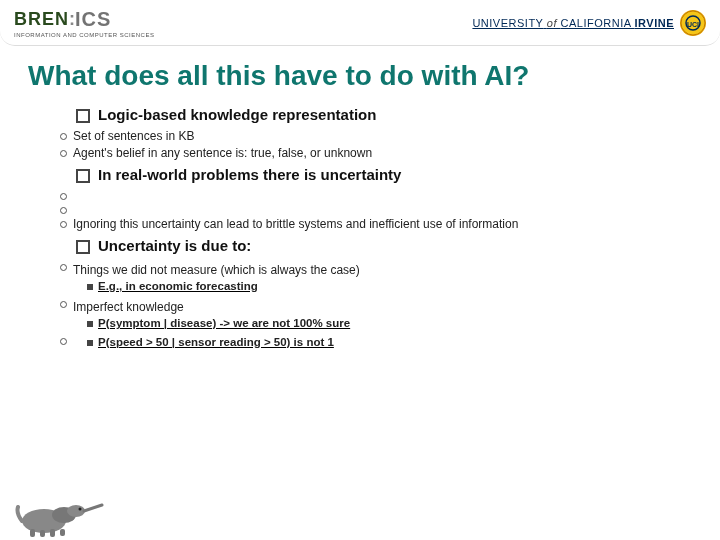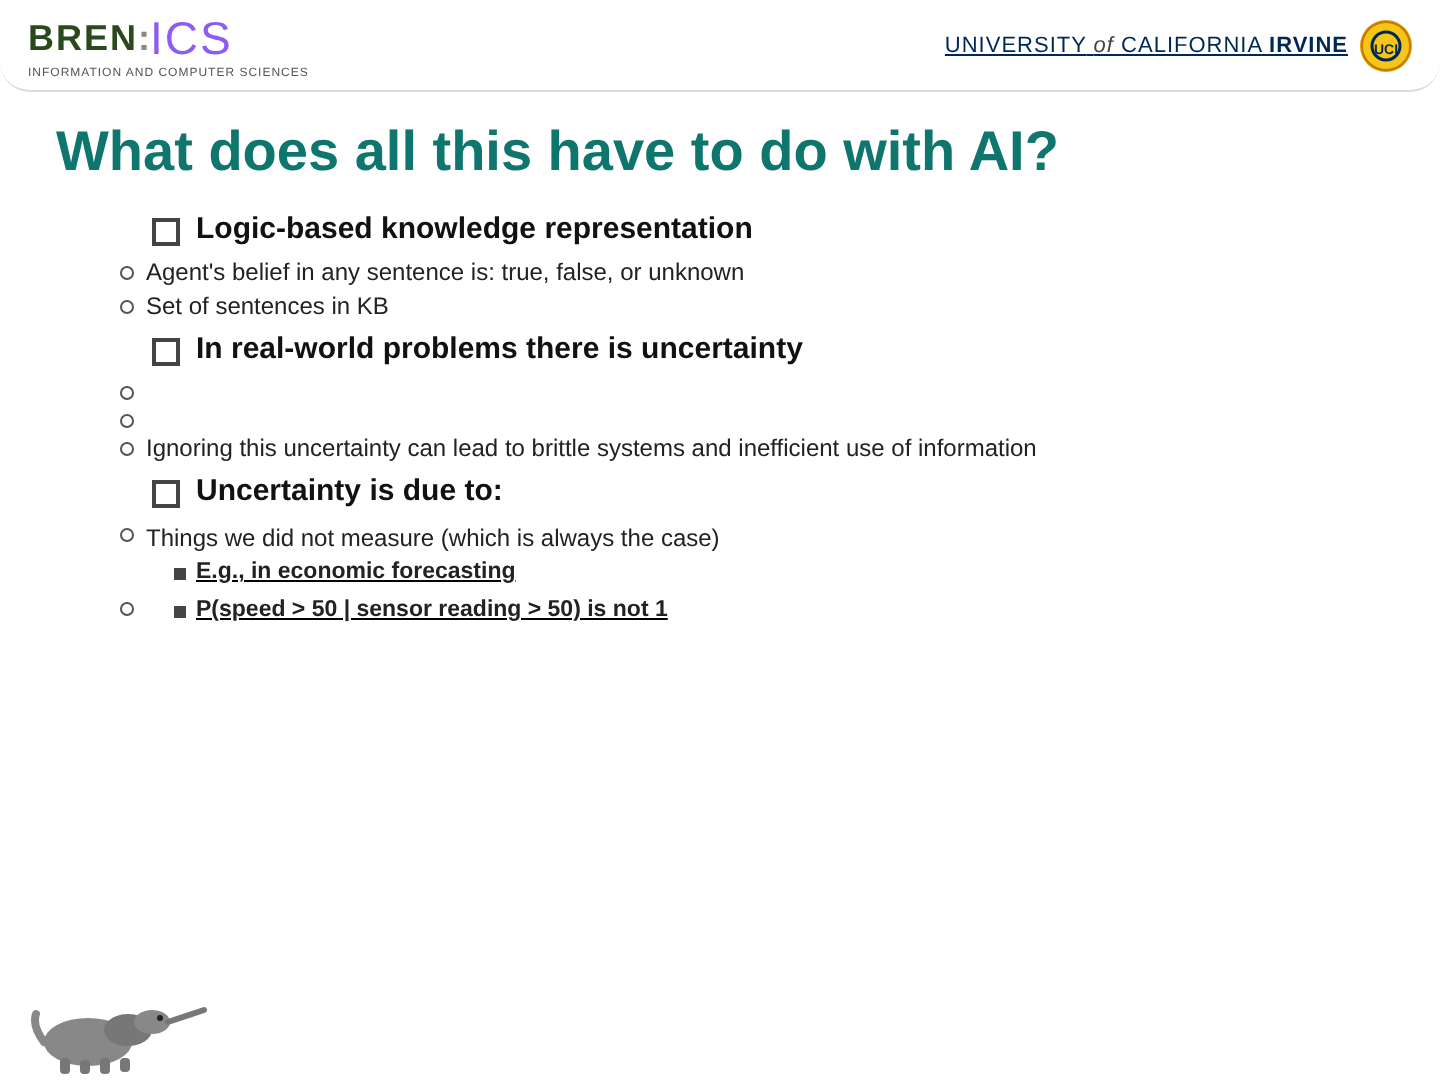--- a/index.html
+++ b/index.html
@@ -35,23 +35,23 @@
     }
 
     .bren-text {
       font-size: 18px;
       font-weight: bold;
       color: #2a4a1e;
       letter-spacing: 1px;
     }
 
     .ics-text {
-      font-size: 23px;
-      font-weight: normal;
-      color: #8b5cf6;
+      font-size: 20px;
+      font-weight: bold;
+      color: #737373;
       letter-spacing: 1px;
     }
 
     .colon-sep {
       font-size: 18px;
       font-weight: bold;
       color: #888;
     }
 
     .bren-subtitle {
@@ -243,25 +243,25 @@
 <div class="content">
   <div class="slide-title">What does all this have to do with AI?</div>
 
   <div class="bullet-main">
     <div class="bullet-icon"></div>
     <span class="bullet-text">Logic-based knowledge representation</span>
   </div>
   <div class="sub-list">
     <div class="sub-item">
       <div class="circle"></div>
+      <span class="sub-text">Set of sentences in KB</span>
+    </div>
+    <div class="sub-item">
+      <div class="circle"></div>
       <span class="sub-text">Agent's belief in any sentence is: true, false, or unknown</span>
-    </div>
-    <div class="sub-item">
-      <div class="circle"></div>
-      <span class="sub-text">Set of sentences in KB</span>
     </div>
   </div>
 
   <div class="bullet-main">
     <div class="bullet-icon"></div>
     <span class="bullet-text">In real-world problems there is uncertainty</span>
   </div>
   <div class="sub-list">
     <div class="sub-item">
       <div class="circle"></div>
@@ -287,20 +287,32 @@
         <span class="sub-text">Things we did not measure (which is always the case)</span>
         <div class="sub-sub-list">
           <div class="sub-sub-item">
             <div class="square"></div>
             <span class="sub-sub-text">E.g., in economic forecasting</span>
           </div>
         </div>
       </div>
     </div>
 
+    <div class="sub-item">
+      <div class="circle"></div>
+      <div>
+        <span class="sub-text">Imperfect knowledge</span>
+        <div class="sub-sub-list">
+          <div class="sub-sub-item">
+            <div class="square"></div>
+            <span class="sub-sub-text">P(symptom | disease) -&gt; we are not 100% sure</span>
+          </div>
+        </div>
+      </div>
+    </div>
 
     <div class="sub-item">
       <div class="circle"></div>
       <div>
         <div class="sub-sub-list">
           <div class="sub-sub-item">
             <div class="square"></div>
             <span class="sub-sub-text">P(speed &gt; 50 | sensor reading &gt; 50) is not 1</span>
           </div>
         </div>

